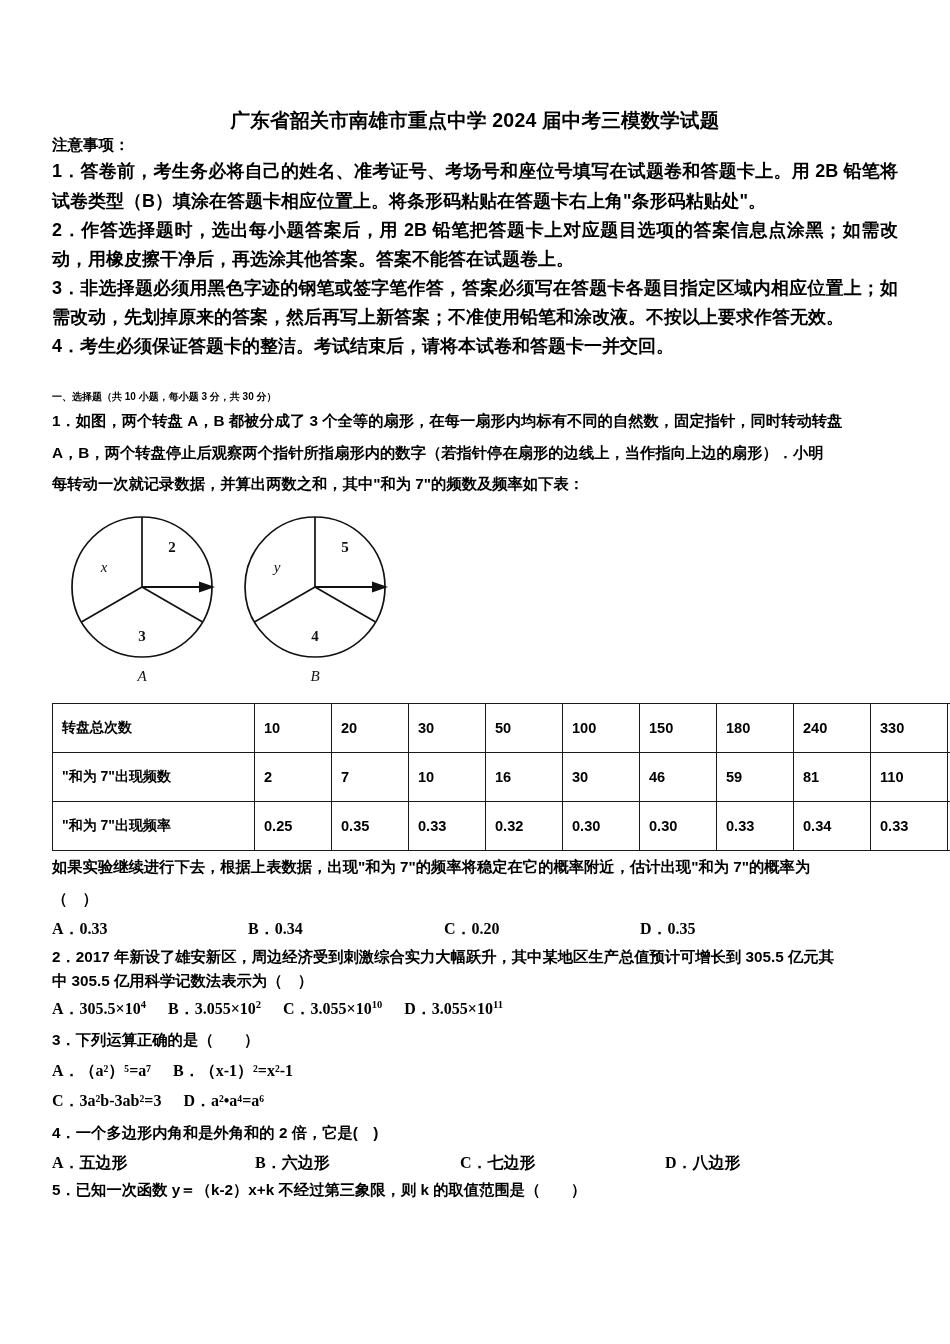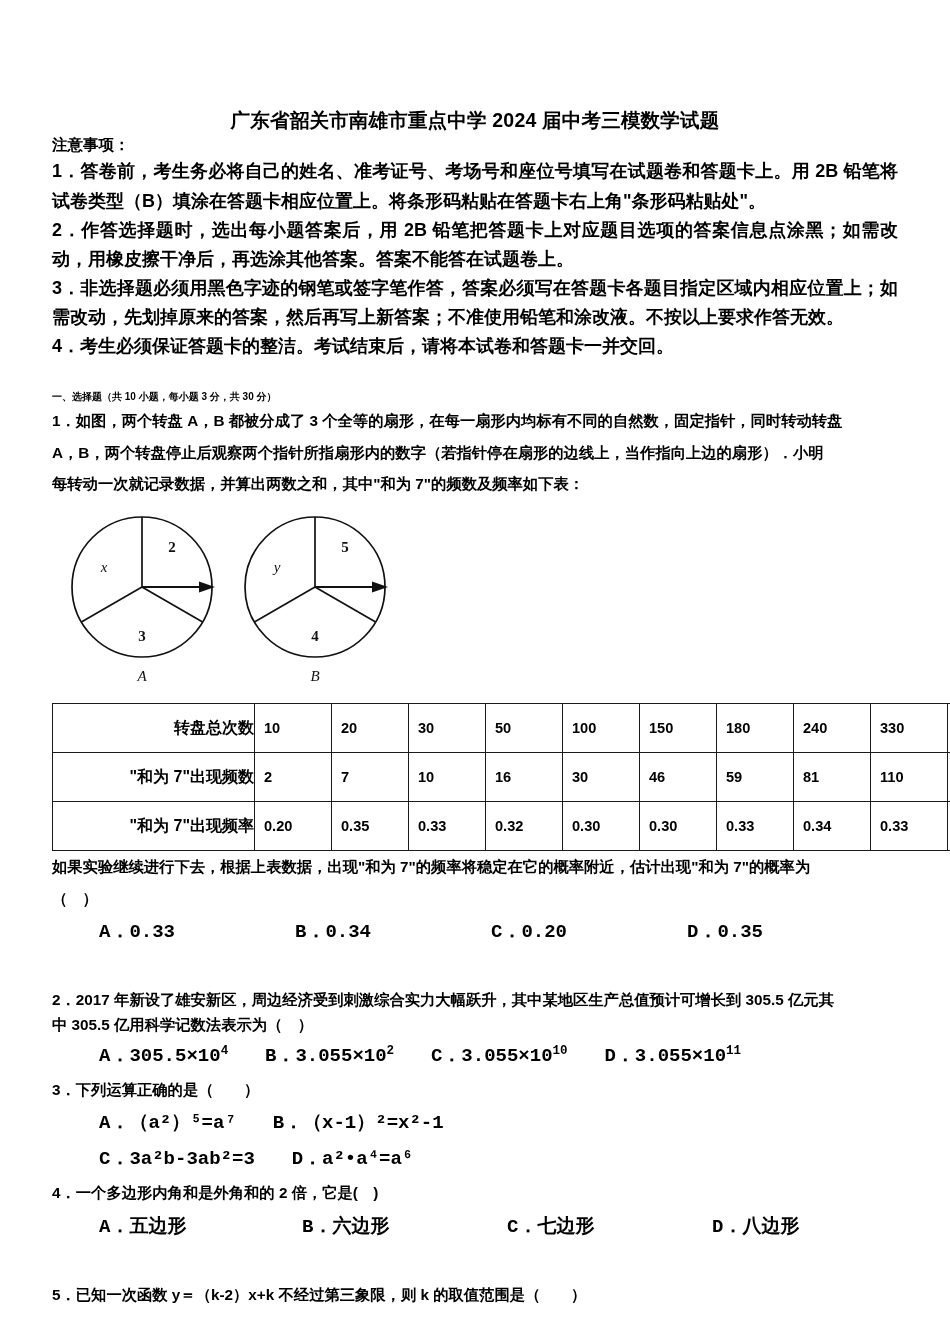--- a/index.html
+++ b/index.html
@@ -58,28 +58,27 @@
     font-family: "Liberation Sans", "DejaVu Sans", sans-serif;
   }
   
   .q-body {
     font-size: 15.3px;
     font-weight: bold;
     line-height: 2.05;
     text-align: justify;
     font-family: "Liberation Sans", "DejaVu Sans", sans-serif;
   }
-  .q-body.tight { line-height: 1.62; margin-top: 38px; }
+  .q-body.tight { line-height: 1.62; }
   .q-opts {
-    font-size: 19px;
-    font-weight: bold;
-    font-family: Liberation Mono, monospace;
+    font-size: 16px;
+    font-weight: bold;
+    font-family: Liberation Serif, serif;
     line-height: 1.9;
     display: flex;
-    margin-left: 47px;
   }
   .q-opts.compact { display: block; }
   .opt {
     display: inline-block;
   }
   .opt-w1 { width: 196px; }
   .opt-w2 { width: 203px; }
   .opt-w3 { width: 205px; }
   .sp { display: inline-block; width: 14px; }
   sup { font-size: 0.66em; vertical-align: super; line-height: 0; }
@@ -104,22 +103,21 @@
     border: 1.4px solid #1a1a1a;
     font-size: 14.6px;
     font-weight: bold;
     padding: 13px 0 13px 9px;
     height: 22px;
     vertical-align: middle;
     white-space: nowrap;
   }
   table.freq td.rowhead {
     width: 192px;
-    font-size: 16px;
-    text-align: right;
+    font-size: 14px;
   }
   table.freq td.cell { width: 67px; }
 </style>
 </head>
 <body>
 
 <div class="page">
 
   <h1 class="doc-title">广东省韶关市南雄市重点中学 2024 届中考三模数学试题</h1>
 
@@ -192,21 +190,21 @@
           <td class="cell">16</td>
           <td class="cell">30</td>
           <td class="cell">46</td>
           <td class="cell">59</td>
           <td class="cell">81</td>
           <td class="cell">110</td>
           <td class="cell">150</td>
         </tr>
         <tr>
           <td class="rowhead">"和为 7"出现频率</td>
-          <td class="cell">0.20</td>
+          <td class="cell">0.25</td>
           <td class="cell">0.35</td>
           <td class="cell">0.33</td>
           <td class="cell">0.32</td>
           <td class="cell">0.30</td>
           <td class="cell">0.30</td>
           <td class="cell">0.33</td>
           <td class="cell">0.34</td>
           <td class="cell">0.33</td>
           <td class="cell">0.33</td>
         </tr>

